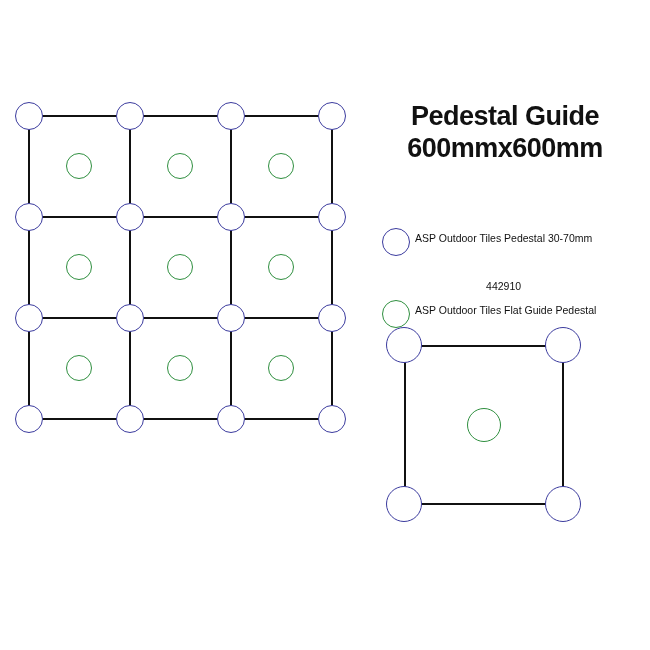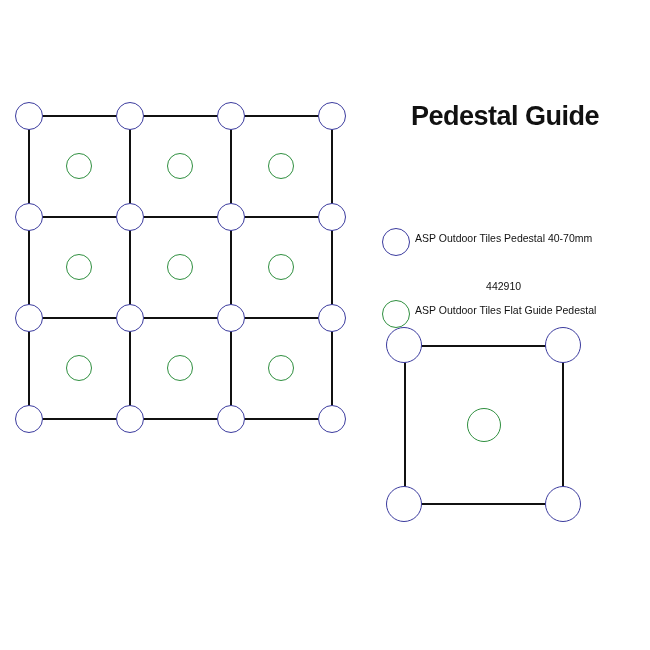--- a/index.html
+++ b/index.html
@@ -124,27 +124,28 @@
     height: 34px;
   }
 </style>
 </head>
 <body>
 
 <div id="root">
 
   <div class="title-block">
     <div class="title-line">Pedestal Guide</div>
+    <div class="title-line">600mmx600mm</div>
   </div>
 
   <div class="legend">
     <div class="legend-row">
       <div class="legend-swatch blue"></div>
       <div class="legend-text">
-        <span>ASP Outdoor Tiles Pedestal 40-70mm</span>
+        <span>ASP Outdoor Tiles Pedestal 30-70mm</span>
         <span class="l2">442910</span>
       </div>
     </div>
     <div class="legend-row">
       <div class="legend-swatch green"></div>
       <div class="legend-text">
         <span>ASP Outdoor Tiles Flat Guide Pedestal</span>
       </div>
     </div>
   </div>

